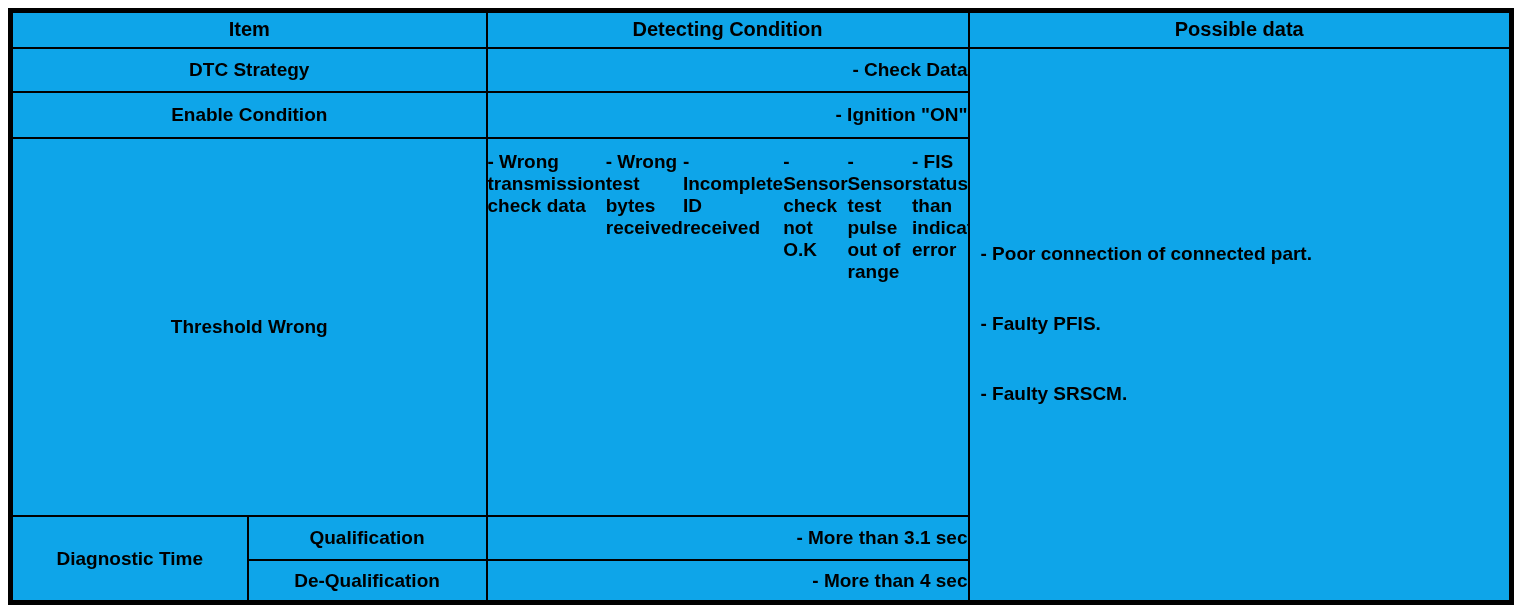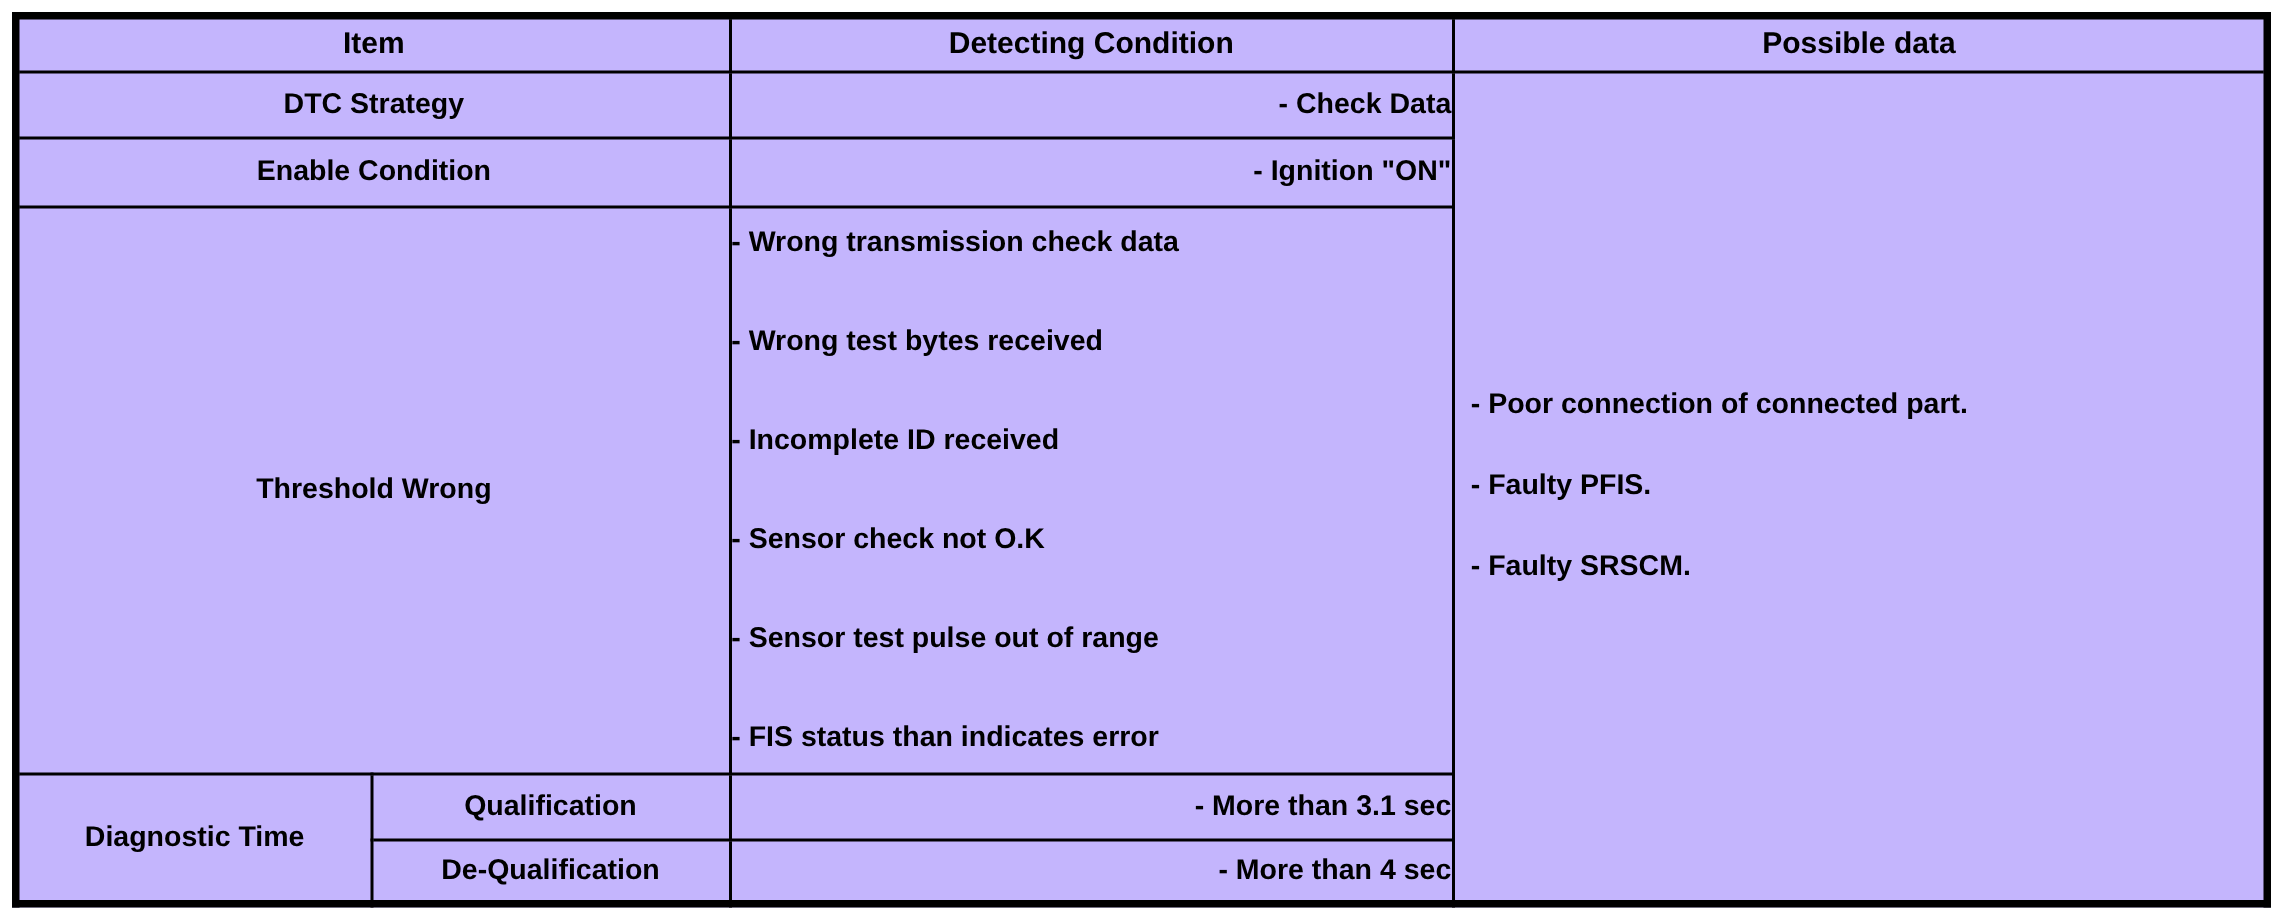--- a/index.html
+++ b/index.html
@@ -16,21 +16,21 @@
     height: 614px;
     box-sizing: border-box;
     padding: 8px 8px 8px 8px;
     background: #ffffff;
   }
   table.dtc-table {
     border-collapse: collapse;
     table-layout: fixed;
     width: 1501px;
     height: 597px;
-    background: #c4b5fd;
+    background: #0ea5e9;
   }
   table.dtc-table th,
   table.dtc-table td {
     border: 2px solid #000000;
     padding: 0;
     overflow: hidden;
   }
   table.dtc-table {
     border: 5px solid #000000;
   }
@@ -53,31 +53,31 @@
     padding-left: 11px;
   }
   tr.row-header        { height: 37px; }
   tr.row-dtc-strategy  { height: 44px; }
   tr.row-enable        { height: 46px; }
   tr.row-threshold     { height: 378px; }
   tr.row-qual          { height: 44px; }
   tr.row-dequal        { height: 42px; }
   .threshold-list {
     display: flex;
-    flex-direction: column;
+    flex-direction: row;
     justify-content: space-between;
     height: 352px;
   }
   .threshold-list .cond-line {
     line-height: 22px;
   }
   .cause-list {
     display: flex;
     flex-direction: column;
-    gap: 32px;
+    gap: 48px;
     padding-left: 11px;
   }
   .cause-list .cause-line {
     line-height: 22px;
   }
   .cond-single {
     line-height: 22px;
   }
 </style>
 </head>

